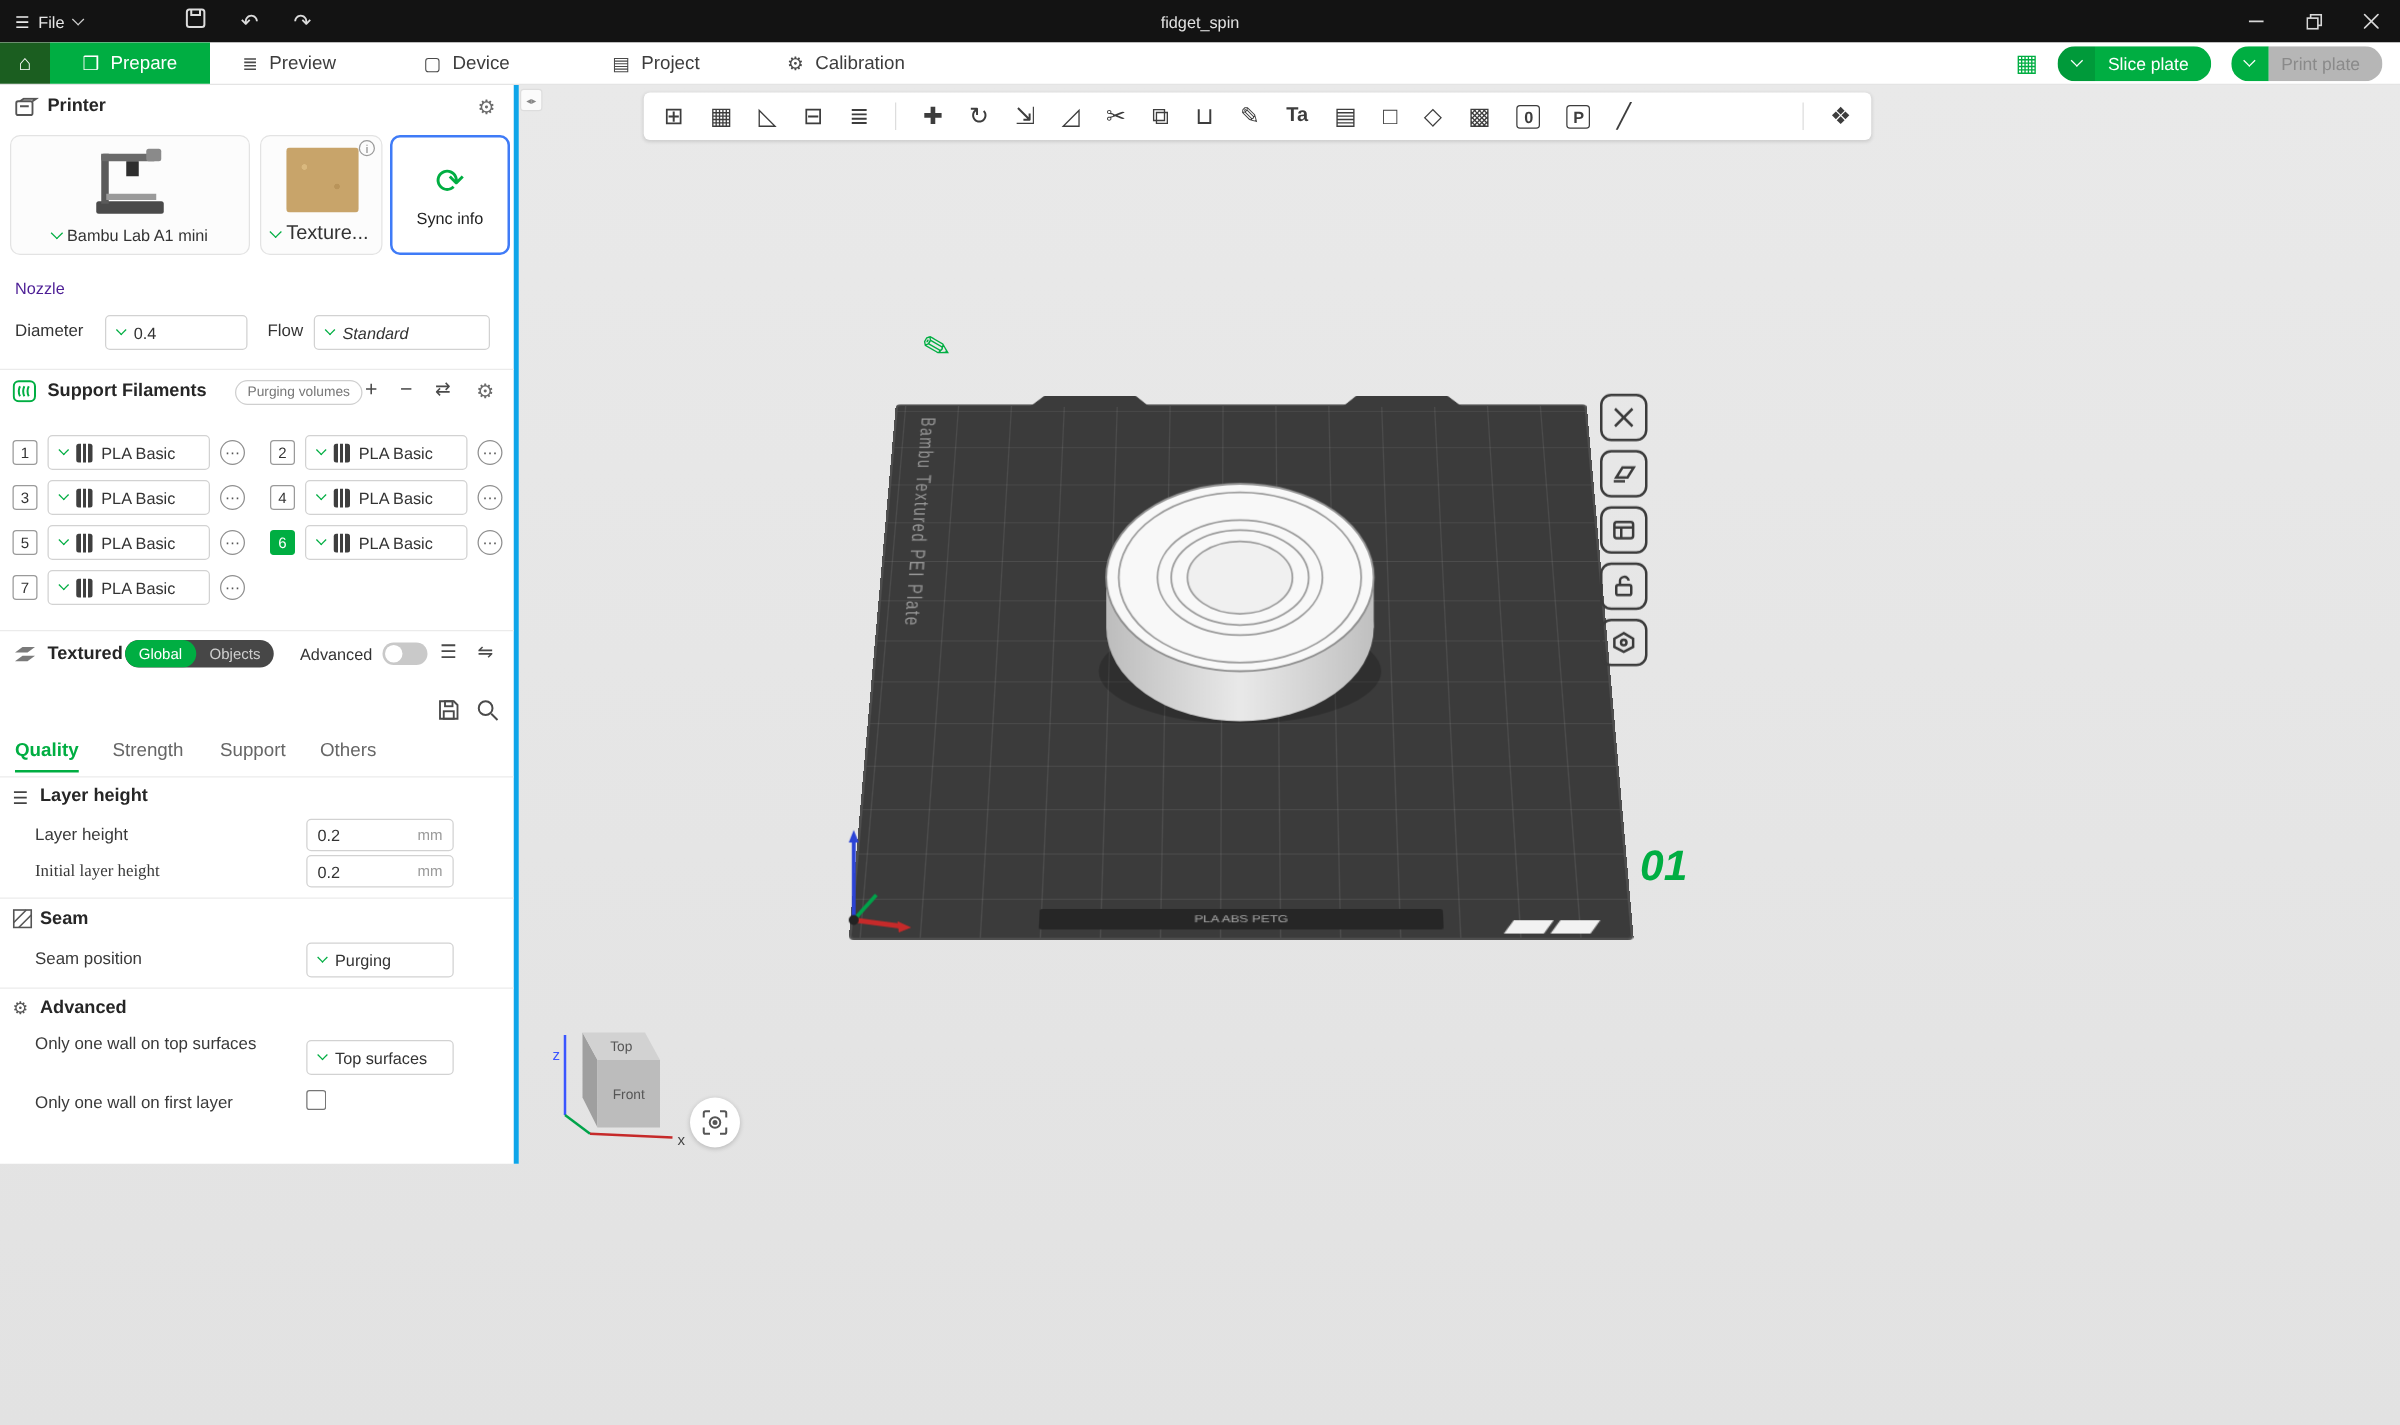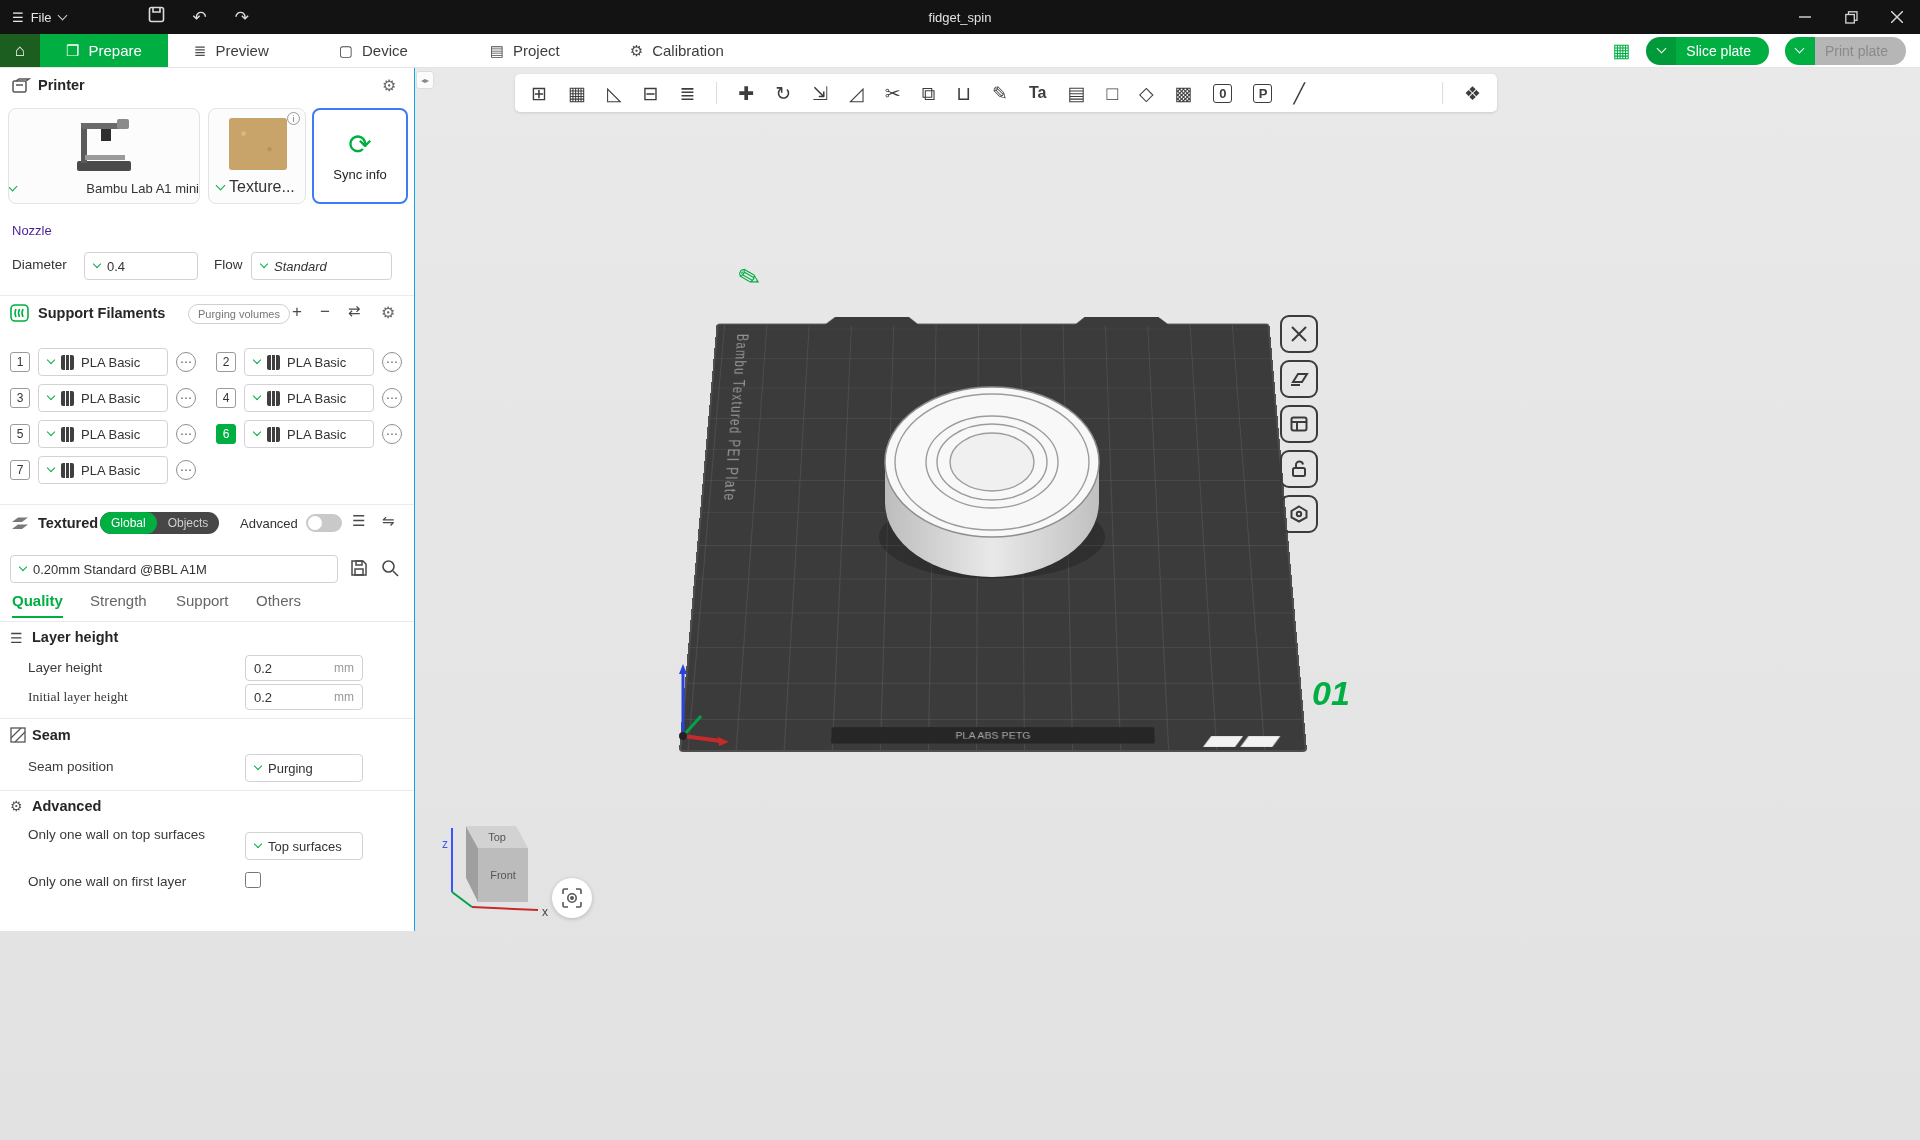--- a/index.html
+++ b/index.html
@@ -59,26 +59,26 @@
   .pencil-icon { position:absolute; left:738px; top:194px; font-size:27px; color:#00AE42; transform:rotate(-15deg); }
 
   .pbtn { position:absolute; left:1280px; width:38px; height:38px; border:2.5px solid #3b3b3b; border-radius:9px; display:flex; align-items:center; justify-content:center; }
   .pbtn svg { stroke:#3b3b3b; fill:none; stroke-width:2; }
 
   
   .navcube { position:absolute; left:438px; top:746px; width:120px; height:110px; }
   .scan-btn { position:absolute; left:552px; top:810px; width:40px; height:40px; border-radius:50%; background:#fff; box-shadow:0 1px 4px rgba(0,0,0,.2); display:flex; align-items:center; justify-content:center; }
 
   
-  .sidebar { position:absolute; left:0; top:68px; width:415px; height:863px; background:#fff; border-right:1px solid #0ea5e9; z-index:5;padding-left:40px; }
+  .sidebar { position:absolute; left:0; top:68px; width:415px; height:863px; background:#fff; border-right:4px solid #0ea5e9; z-index:5;padding-left:40px; }
   .sec-title { position:absolute; font-size:14.5px; font-weight:bold; color:#262626; }
   .s-icon { position:absolute; color:#555; }
   .gear { font-size:16px; color:#6b6b6b; }
   .card { position:absolute; border:1px solid #e3e3e3; border-radius:8px; background:#fcfcfc; }
-  .card-label { position:absolute; bottom:7px; left:0; right:0; display:flex; align-items:center; justify-content:space-between; gap:5px; font-size:13px; color:#333; white-space:nowrap; overflow:hidden; }
+  .card-label { position:absolute; bottom:7px; left:0; right:0; display:flex; align-items:center; justify-content:center; gap:5px; font-size:13px; color:#333; white-space:nowrap; overflow:hidden; }
   .sync-card { position:absolute; border:2px solid #3f7bf7; border-radius:8px; background:#fff; display:flex; flex-direction:column; align-items:center; justify-content:center; gap:8px; }
   .sync-glyph { font-size:28px; color:#00AE42; line-height:1; }
   .dd { position:absolute; height:28px; border:1px solid #d2d2d2; border-radius:4px; background:#fff; display:flex; align-items:center; gap:7px; padding:0 9px; font-size:13px; color:#333; }
   .dd .chev { width:6px; height:6px; }
   .muted { color:#4c1d95; }
   .hr { position:absolute; left:0; right:0; height:1px; background:#ebebeb; }
   .pill { position:absolute; height:20px; border:1px solid #cfcfcf; border-radius:10px; font-size:11px; color:#777; display:flex; align-items:center; padding:0 9px; background:#fff; }
   .mini-op { position:absolute; font-size:17px; color:#4a4a4a; }
   .numbox { position:absolute; width:20px; height:20px; border:1px solid #9a9a9a; border-radius:3px; display:flex; align-items:center; justify-content:center; font-size:12px; color:#333; background:#fff; }
   .numbox.sel { background:#00AE42; border-color:#00AE42; color:#fff; }
@@ -454,24 +454,20 @@
     <span class="on">Global</span>
     <span class="off">Objects</span>
   </div>
   <div class="abs" style="left:240px; top:448px; font-size:13px;">Advanced</div>
   <div class="switch" style="left:306px; top:446px;">
       <div class="knob"></div>
     </div>
   <span class="abs" style="left:352px; top:444px; font-size:15px; color:#4a4a4a;">☰</span>
   <span class="abs" style="left:382px; top:444px; font-size:15px; color:#4a4a4a;">⇋</span>
 
-  <div class="dd" style="left:10px; top:487px; width:328px;">
-    <span class="chev g"></span>
-      <span>0.20mm Standard @BBL A1M</span>
-  </div>
   <span class="abs" style="left:350px; top:491px;">
     <svg width="18" height="18" viewBox="0 0 18 18" fill="none" stroke="#4a4a4a" stroke-width="1.5">
         <path d="M2 2 H13 L16 5 V16 H2 Z"></path>
         <rect x="5" y="10" width="8" height="6"></rect>
         <rect x="6" y="2" width="6" height="4"></rect>
       </svg>
   </span>
   <span class="abs" style="left:381px; top:491px;">
     <svg width="18" height="18" viewBox="0 0 18 18" fill="none" stroke="#4a4a4a" stroke-width="1.6">
         <circle cx="7.5" cy="7.5" r="5.5"></circle>

